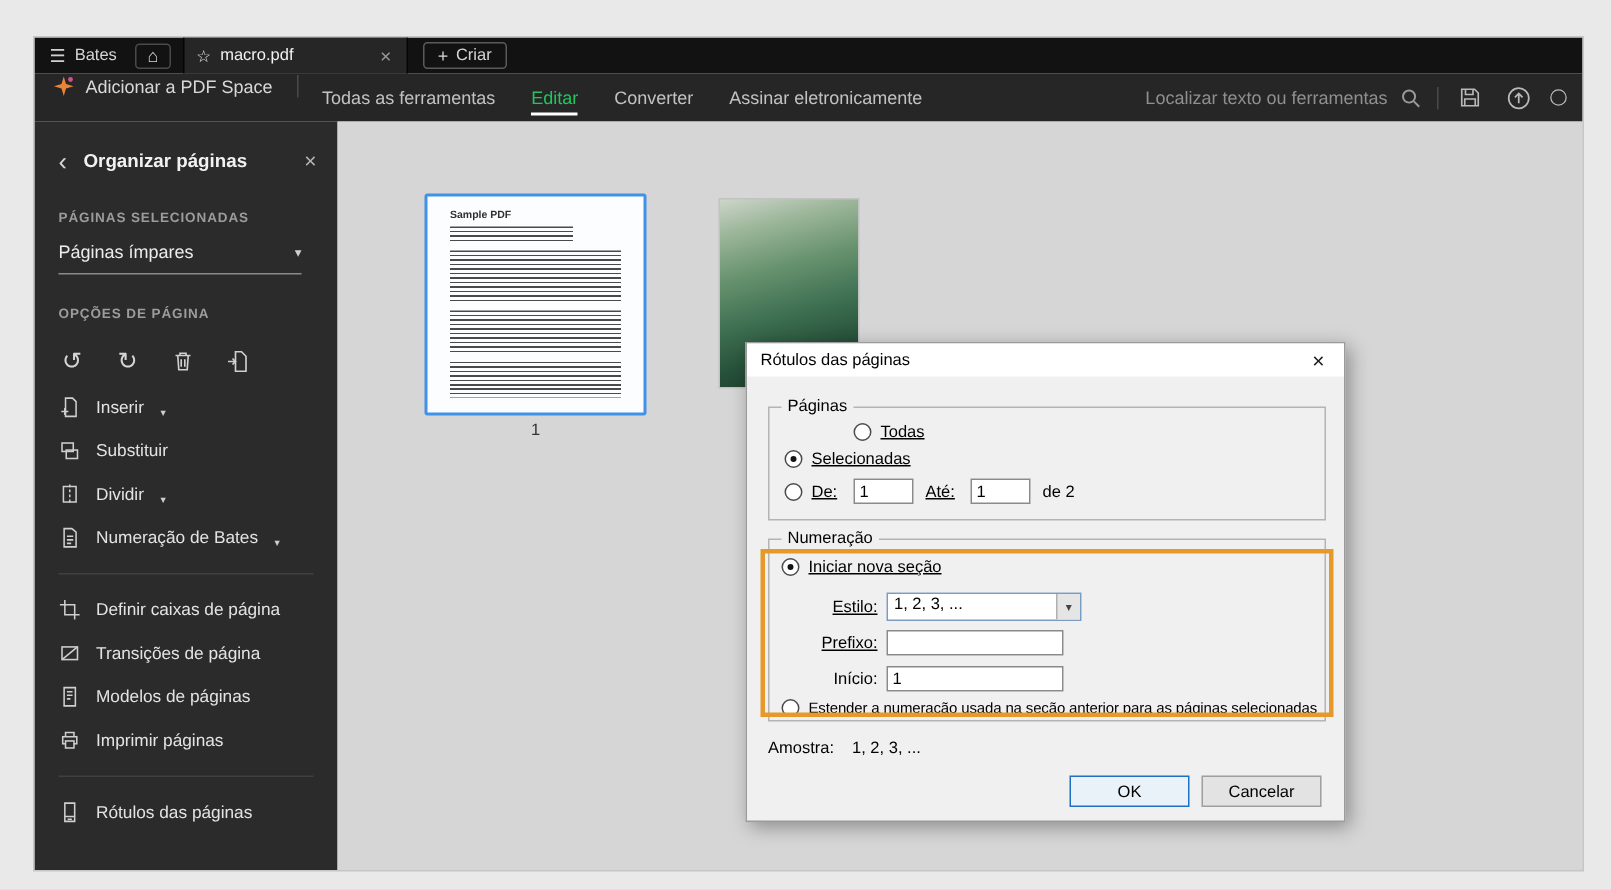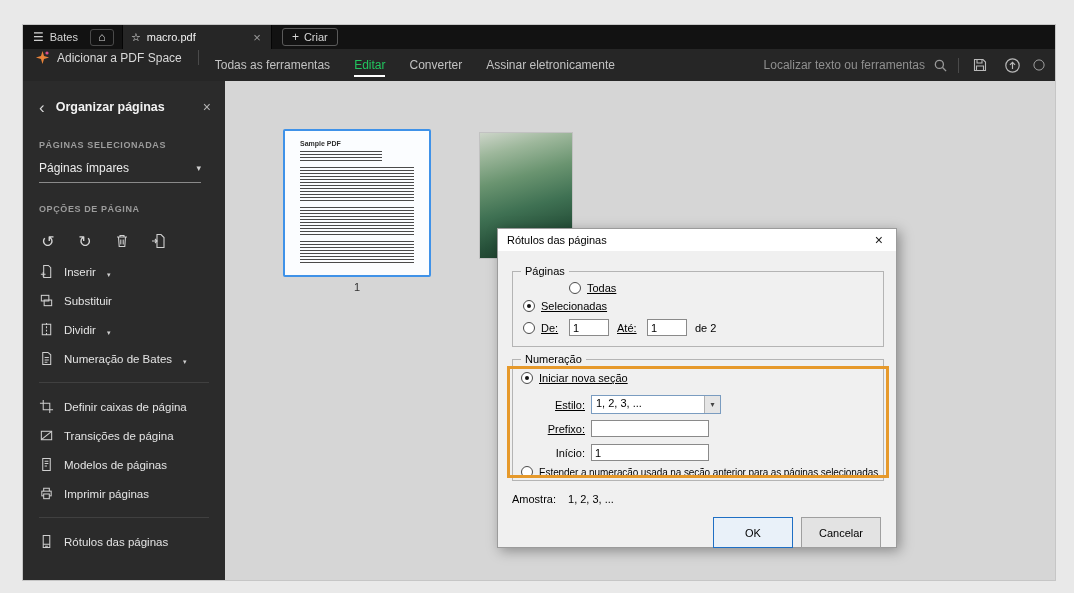--- a/index.html
+++ b/index.html
@@ -90,21 +90,21 @@
   .combo { position:absolute; left:78px; top:35px; width:130px; height:19px; display:flex; align-items:stretch; border:1px solid #7a9cc0; background:#fff; cursor:pointer; }
   .combo-text { padding:1px 4px; flex:1; }
   .combo-arrow { width:16px; background:#e5e5e5; border-left:1px solid #b0b0b0; display:flex; align-items:center; justify-content:center; font-size:8px; color:#444; }
   .lbl-prefixo { left:8px; top:63px; width:64px; text-align:right; }
   .in-prefix { left:78px; top:60px; width:118px; }
   .lbl-inicio { left:8px; top:87px; width:64px; text-align:right; }
   .in-start { left:78px; top:84px; width:118px; }
   .rr-extend { left:8px; top:106px; font-size:10px; letter-spacing:-.1px; white-space:nowrap; }
   .highlight { position:absolute; left:9px; top:137px; width:382px; height:112px; border:3px solid #e6992b; pointer-events:none; z-index:5; }
   .sample-row { position:absolute; left:14px; top:264px; display:flex; gap:12px; }
-  .btn { position:absolute; width:80px; height:31px; display:flex; align-items:center; justify-content:center; background:#e3e3e3; border:1px solid #9f9f9f; font-size:11px; cursor:pointer; }
+  .btn { position:absolute; width:80px; height:21px; display:flex; align-items:center; justify-content:center; background:#e3e3e3; border:1px solid #9f9f9f; font-size:11px; cursor:pointer; }
   .btn.ok { left:215px; top:288px; border:1px solid #1f6fc4; background:#e9f1f9; }
   .btn.cancel { left:303px; top:288px; }
 </style>
 </head>
 <body>
 
 <div class="screen">
   <div class="app">
 
     <div class="tabbar">

